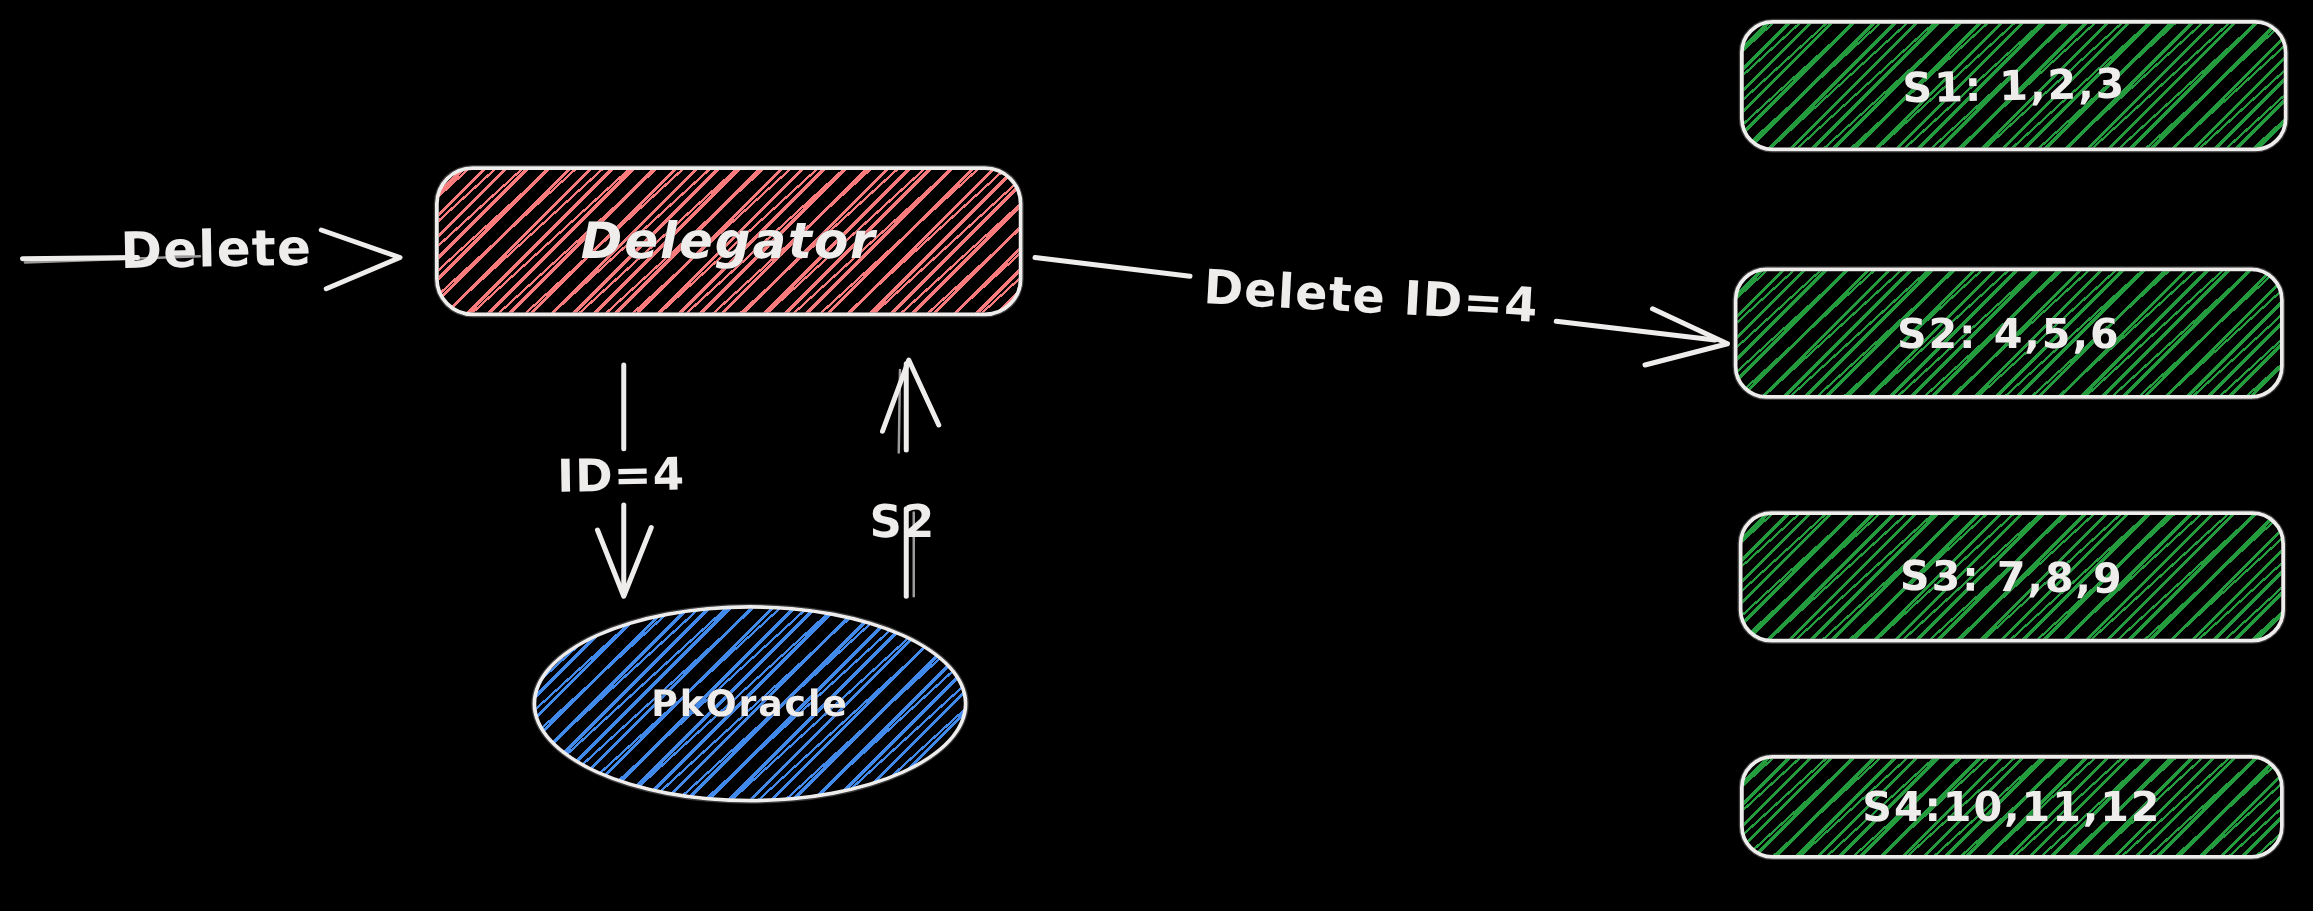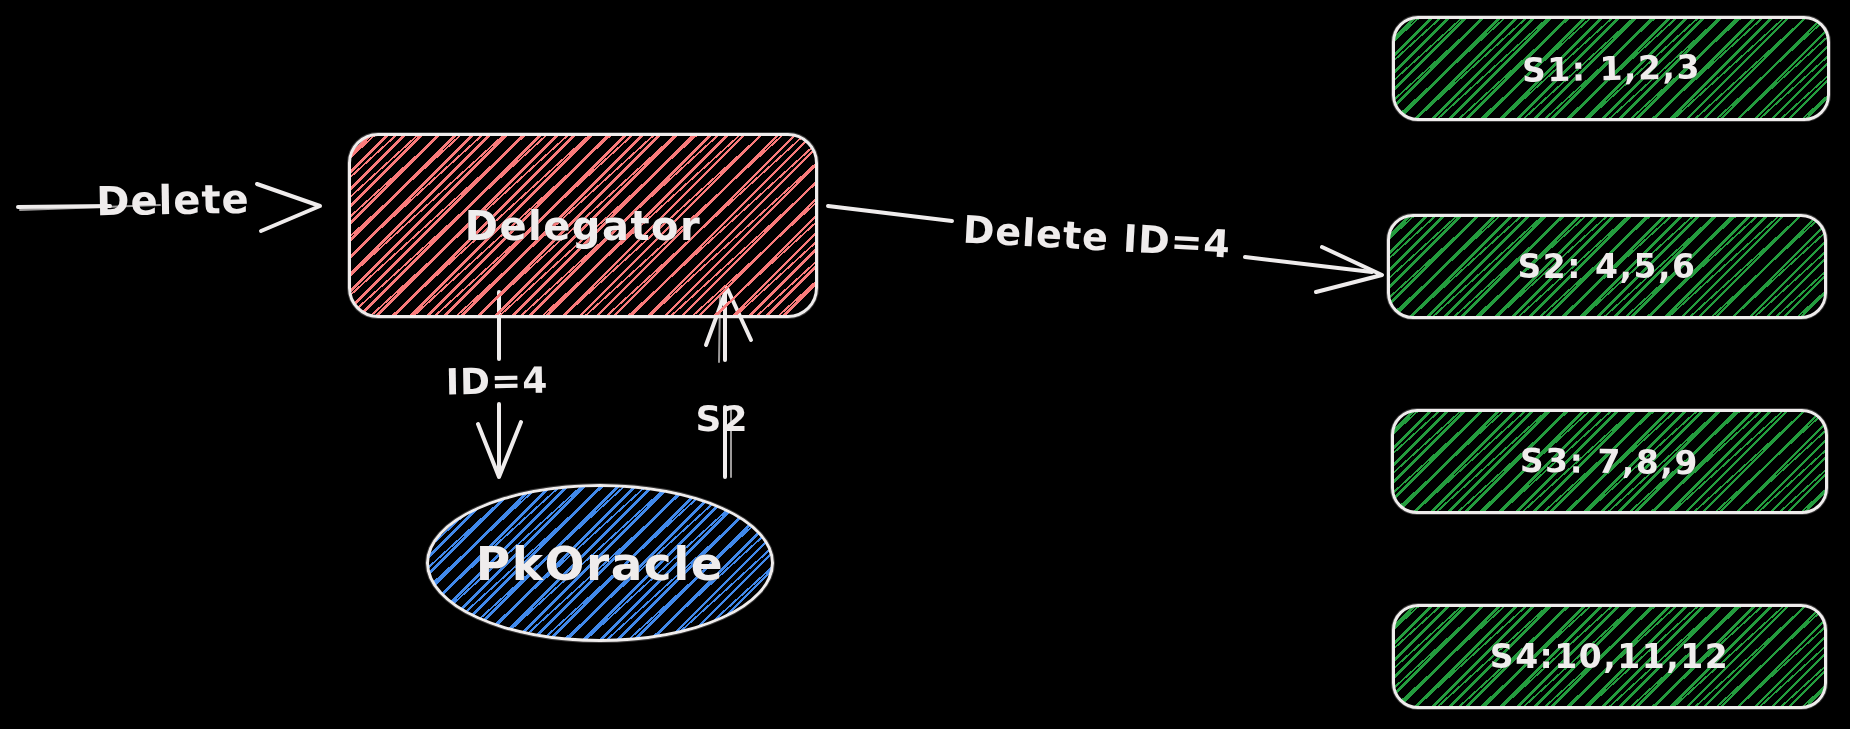--- a/index.html
+++ b/index.html
@@ -28,30 +28,30 @@
       repeating-linear-gradient(137.5deg, var(--fill) 0px, var(--fill) 1.8px, transparent 1.8px, transparent 14.5px);
     box-shadow: 0 0 0 1px rgba(239,236,236,.25);
   }
   .node .label {
     color: var(--stroke, #efecec);
     font-weight: bold;
     letter-spacing: 1.5px;
     text-shadow: 0 0 1px rgba(0,0,0,.8);
     white-space: nowrap;
   }
-  #delegator   { left: 348px; top: 133px; width: 470px; height: 185px; border-radius: 30px; }
+  #delegator   { left: 348px; top: 133px; width: 470px; height: 120px; border-radius: 30px; font-style: italic; }
   #delegator .label { font-size: 40px; }
   #pk-oracle   { left: 426px; top: 484px; width: 348px; height: 158px; border-radius: 50%; }
-  #pk-oracle .label { font-size: 47px; }
+  #pk-oracle .label { font-size: 29px; }
   .shard       { border-radius: 26px; }
   .shard .label { font-size: 33px; }
   #shard-s1 { left: 1392px; top: 16px;  width: 438px; height: 105px; }
   #shard-s2 { left: 1387px; top: 214px; width: 440px; height: 105px; }
   #shard-s3 { left: 1391px; top: 409px; width: 437px; height: 105px; text-align: right; }
-  #shard-s4 { left: 1392px; top: 604px; width: 435px; height: 105px; }
+  #shard-s4 { left: 1392px; top: 604px; width: 435px; height: 83px; }
   #shard-s1 .label { transform: rotate(-1.2deg); }
   #shard-s3 .label { transform: rotate(0.8deg); }
   
   .edge-label {
     position: absolute;
     transform: translate(-50%, -50%);
     color: var(--stroke, #efecec);
     font-weight: bold;
     letter-spacing: 1px;
     white-space: nowrap;

